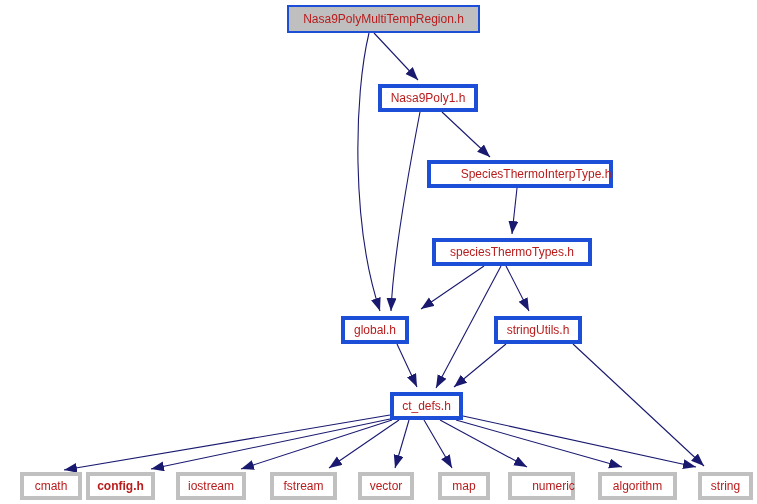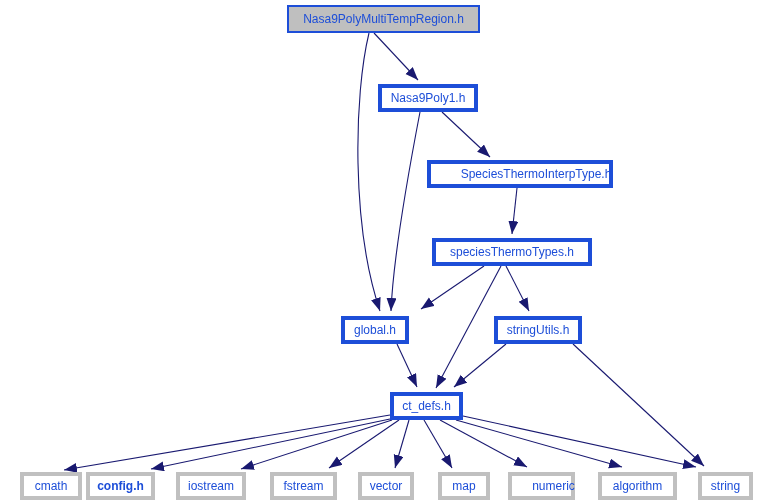--- a/index.html
+++ b/index.html
@@ -1,21 +1,21 @@
 <!DOCTYPE html>
 <html><head>
 <meta charset="utf-8">
 <style>
   html,body{margin:0;padding:0;background:#ffffff;}
   #stage{position:relative;width:757px;height:504px;background:#ffffff;overflow:hidden;
          font-family:"Liberation Sans", sans-serif;}
   #edges-svg{position:absolute;left:0;top:0;width:757px;height:504px;}
   .edge{fill:none;stroke-width:1.1px;}
   .node{position:absolute;box-sizing:border-box;display:flex;align-items:center;justify-content:center;
-        font-size:12px;line-height:1;color:#1d4ed8;background:#ffffff;border:4px solid #1d4ed8;
+        font-size:12px;line-height:1;color:#b91c1c;background:#ffffff;border:4px solid #1d4ed8;
         white-space:nowrap;cursor:pointer;}
   .node.root{border-width:2px;}
   .node.leaf{border-color:#c0c0c0;}
 </style>
 </head>
 <body>
 
 <div id="stage">
   <svg id="edges-svg" xmlns="http://www.w3.org/2000/svg">
     <defs>

